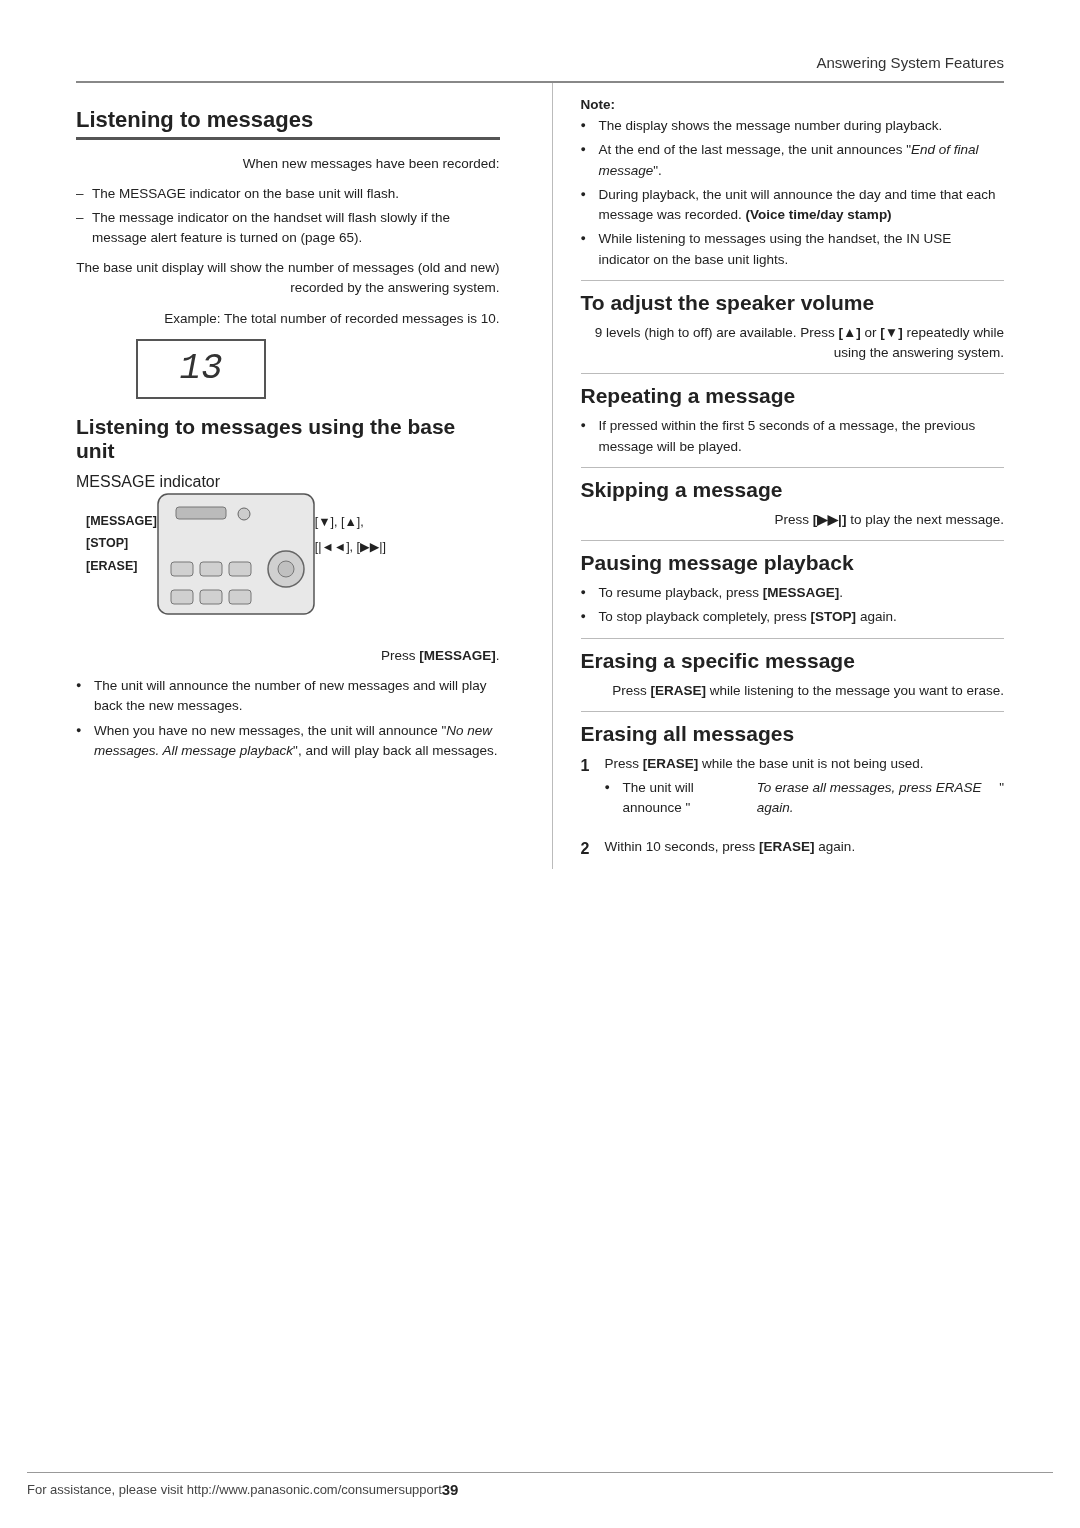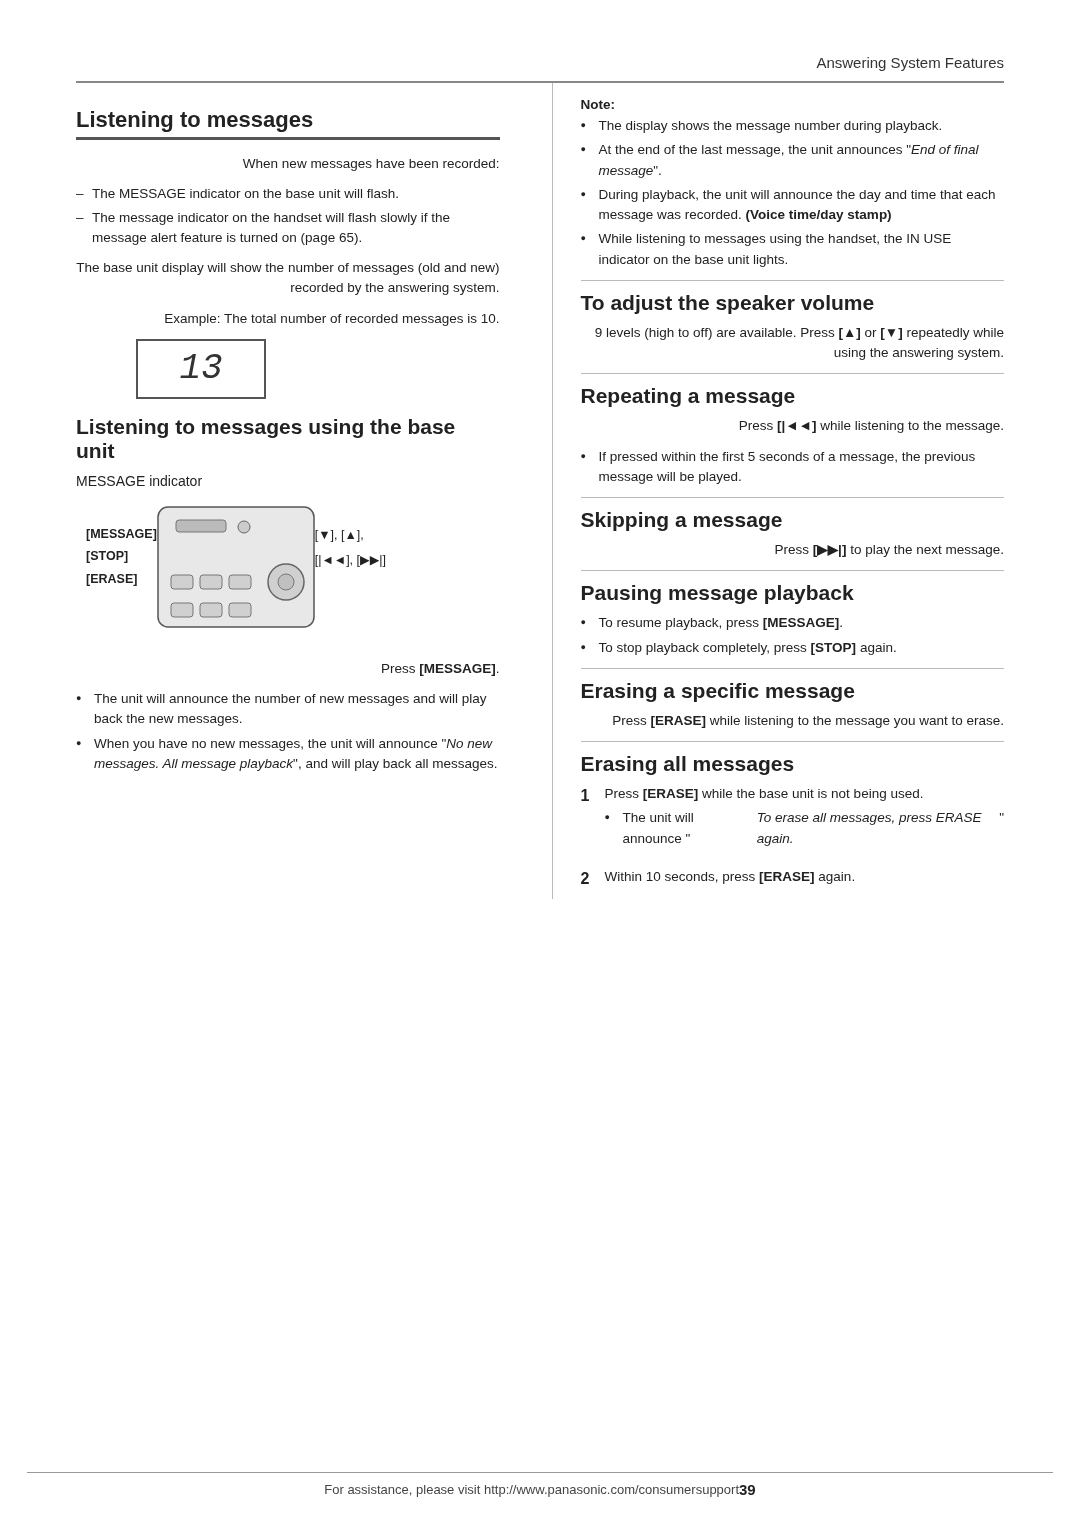--- a/index.html
+++ b/index.html
@@ -122,22 +122,22 @@
       font-weight: bold;
       margin-bottom: 8px;
       margin-top: 6px;
     }
     
     .device-area {
       margin: 10px 0 14px 0;
       position: relative;
     }
     .device-label-area {
-      font-size: 14px;
-      margin-bottom: 16px;
+      font-size: 16px;
+      margin-bottom: 1px;
     }
     
     .section-divider {
       border: none;
       border-top: 1px solid #bbb;
       margin: 10px 0;
     }
     
     .note-label {
       font-weight: bold;
@@ -262,23 +262,20 @@
       <hr class="section-divider">
 
       <div class="sub-section-title">To adjust the speaker volume</div>
       <div class="para">
         9 levels (high to off) are available. Press <b>[▲]</b> or <b>[▼]</b> repeatedly while using the answering system.
       </div>
 
       <hr class="section-divider">
 
       <div class="sub-section-title">Repeating a message</div>
-      <div class="para">
-        Press <b>[|◄◄]</b> while listening to the message.
-      </div>
       <ul class="circle-list">
         <li>If pressed within the first 5 seconds of a message, the previous message will be played.</li>
       </ul>
 
       <hr class="section-divider">
 
       <div class="sub-section-title">Skipping a message</div>
       <div class="para">
         Press <b>[▶▶|]</b> to play the next message.
       </div>
@@ -316,18 +313,18 @@
           <div>
             Within 10 seconds, press <b>[ERASE]</b> again.
           </div>
         </li>
       </ul>
 
     </div>
 
   </div>
 
-  <div style="position:absolute; bottom:30px; left:0; right:0; border-top:1.5px solid #999; margin:0 27px; padding-top:8px; display:flex; flex-direction:row; justify-content:center; align-items:center;">
+  <div style="position:absolute; bottom:30px; left:0; right:0; border-top:1.5px solid #999; margin:0 27px; padding-top:8px; display:flex; flex-direction:row; justify-content:flex-start; align-items:center;">
     <span style="font-size:13px; color:#444;">For assistance, please visit http://www.panasonic.com/consumersupport</span>
     <span style="font-size:15px; font-weight:bold;">39</span>
   </div>
 
 </div>
 
 </body></html>

